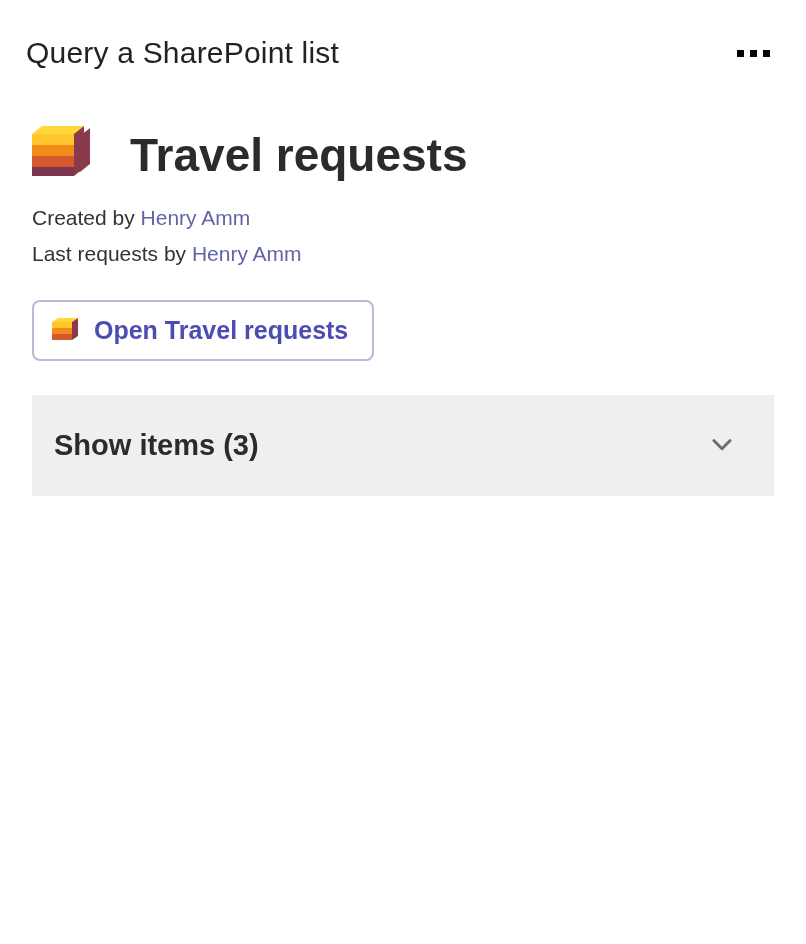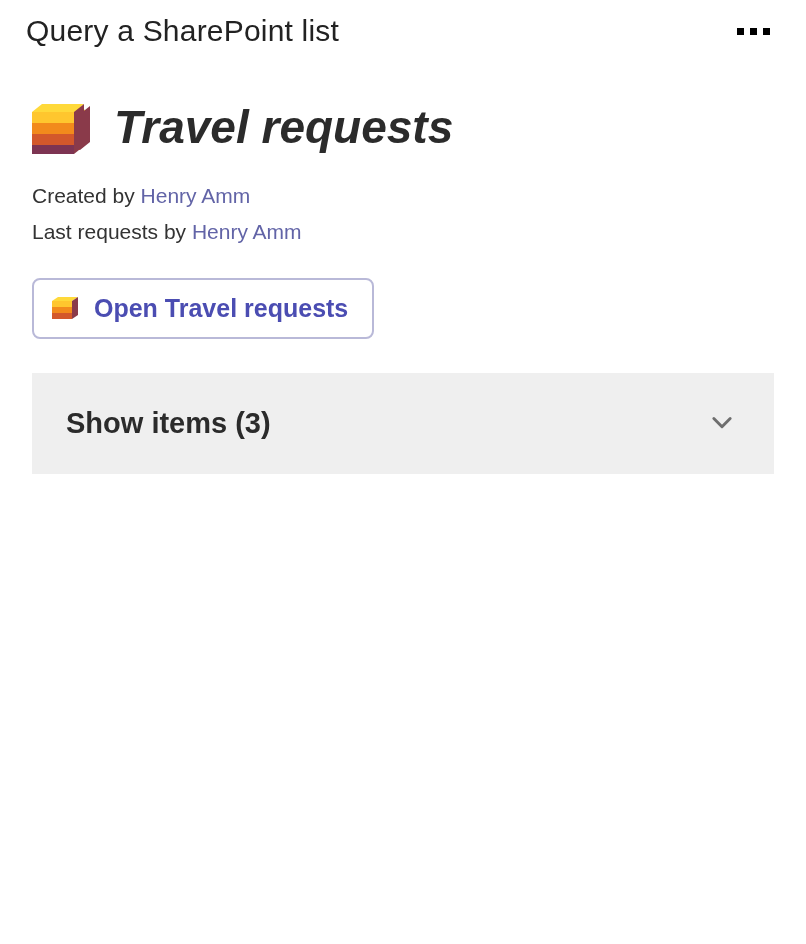--- a/index.html
+++ b/index.html
@@ -11,21 +11,21 @@
     font-family: "Segoe UI", -apple-system, BlinkMacSystemFont, sans-serif;
     background: #ffffff;
     width: 806px;
     height: 944px;
     color: #1a1a1a;
   }
   .topbar {
     display: flex;
     align-items: center;
     justify-content: space-between;
-    padding: 14px 30px 10px 26px;
+    padding: 36px 30px 10px 26px;
   }
   .topbar-title {
     font-size: 30px;
     font-weight: 400;
     color: #222;
     letter-spacing: 0.2px;
   }
   .more-dots {
     display: flex;
     gap: 6px;
@@ -36,24 +36,23 @@
     width: 7px;
     height: 7px;
     background: #000;
     display: block;
   }
   .content {
     padding: 40px 32px 0 32px;
   }
   .list-header {
     display: flex;
-    align-items: center;
-    gap: 24px;
+    align-items: flex-end;
+    gap: 40px;
     margin-bottom: 28px;
-    font-style: italic;
   }
   .list-icon-large {
     width: 58px;
     height: 58px;
     position: relative;
   }
   .list-title {
     font-size: 46px;
     font-weight: 700;
     color: #2b2b2b;
@@ -64,21 +63,21 @@
     font-weight: 400;
     color: #333;
     margin-bottom: 12px;
   }
   .meta-link {
     color: #6264A7;
     cursor: pointer;
   }
   .open-button {
     display: inline-flex;
-    align-items: center;
+    align-items: flex-start;
     gap: 14px;
     border: 2px solid #b9b9d8;
     border-radius: 8px;
     padding: 14px 24px 14px 18px;
     margin-top: 22px;
     cursor: pointer;
     background: #fff;
   }
   .open-button-label {
     color: #4b4db2;
@@ -89,21 +88,21 @@
     width: 28px;
     height: 28px;
     position: relative;
   }
   .expander {
     margin-top: 34px;
     background: #efefef;
     display: flex;
     align-items: center;
     justify-content: space-between;
-    padding: 34px 38px 34px 34px;
+    padding: 34px 38px 34px 22px;
     cursor: pointer;
   }
   .expander-label {
     font-size: 29px;
     font-weight: 600;
     color: #2b2b2b;
   }
   .chevron svg {
     width: 28px;
     height: 28px;

